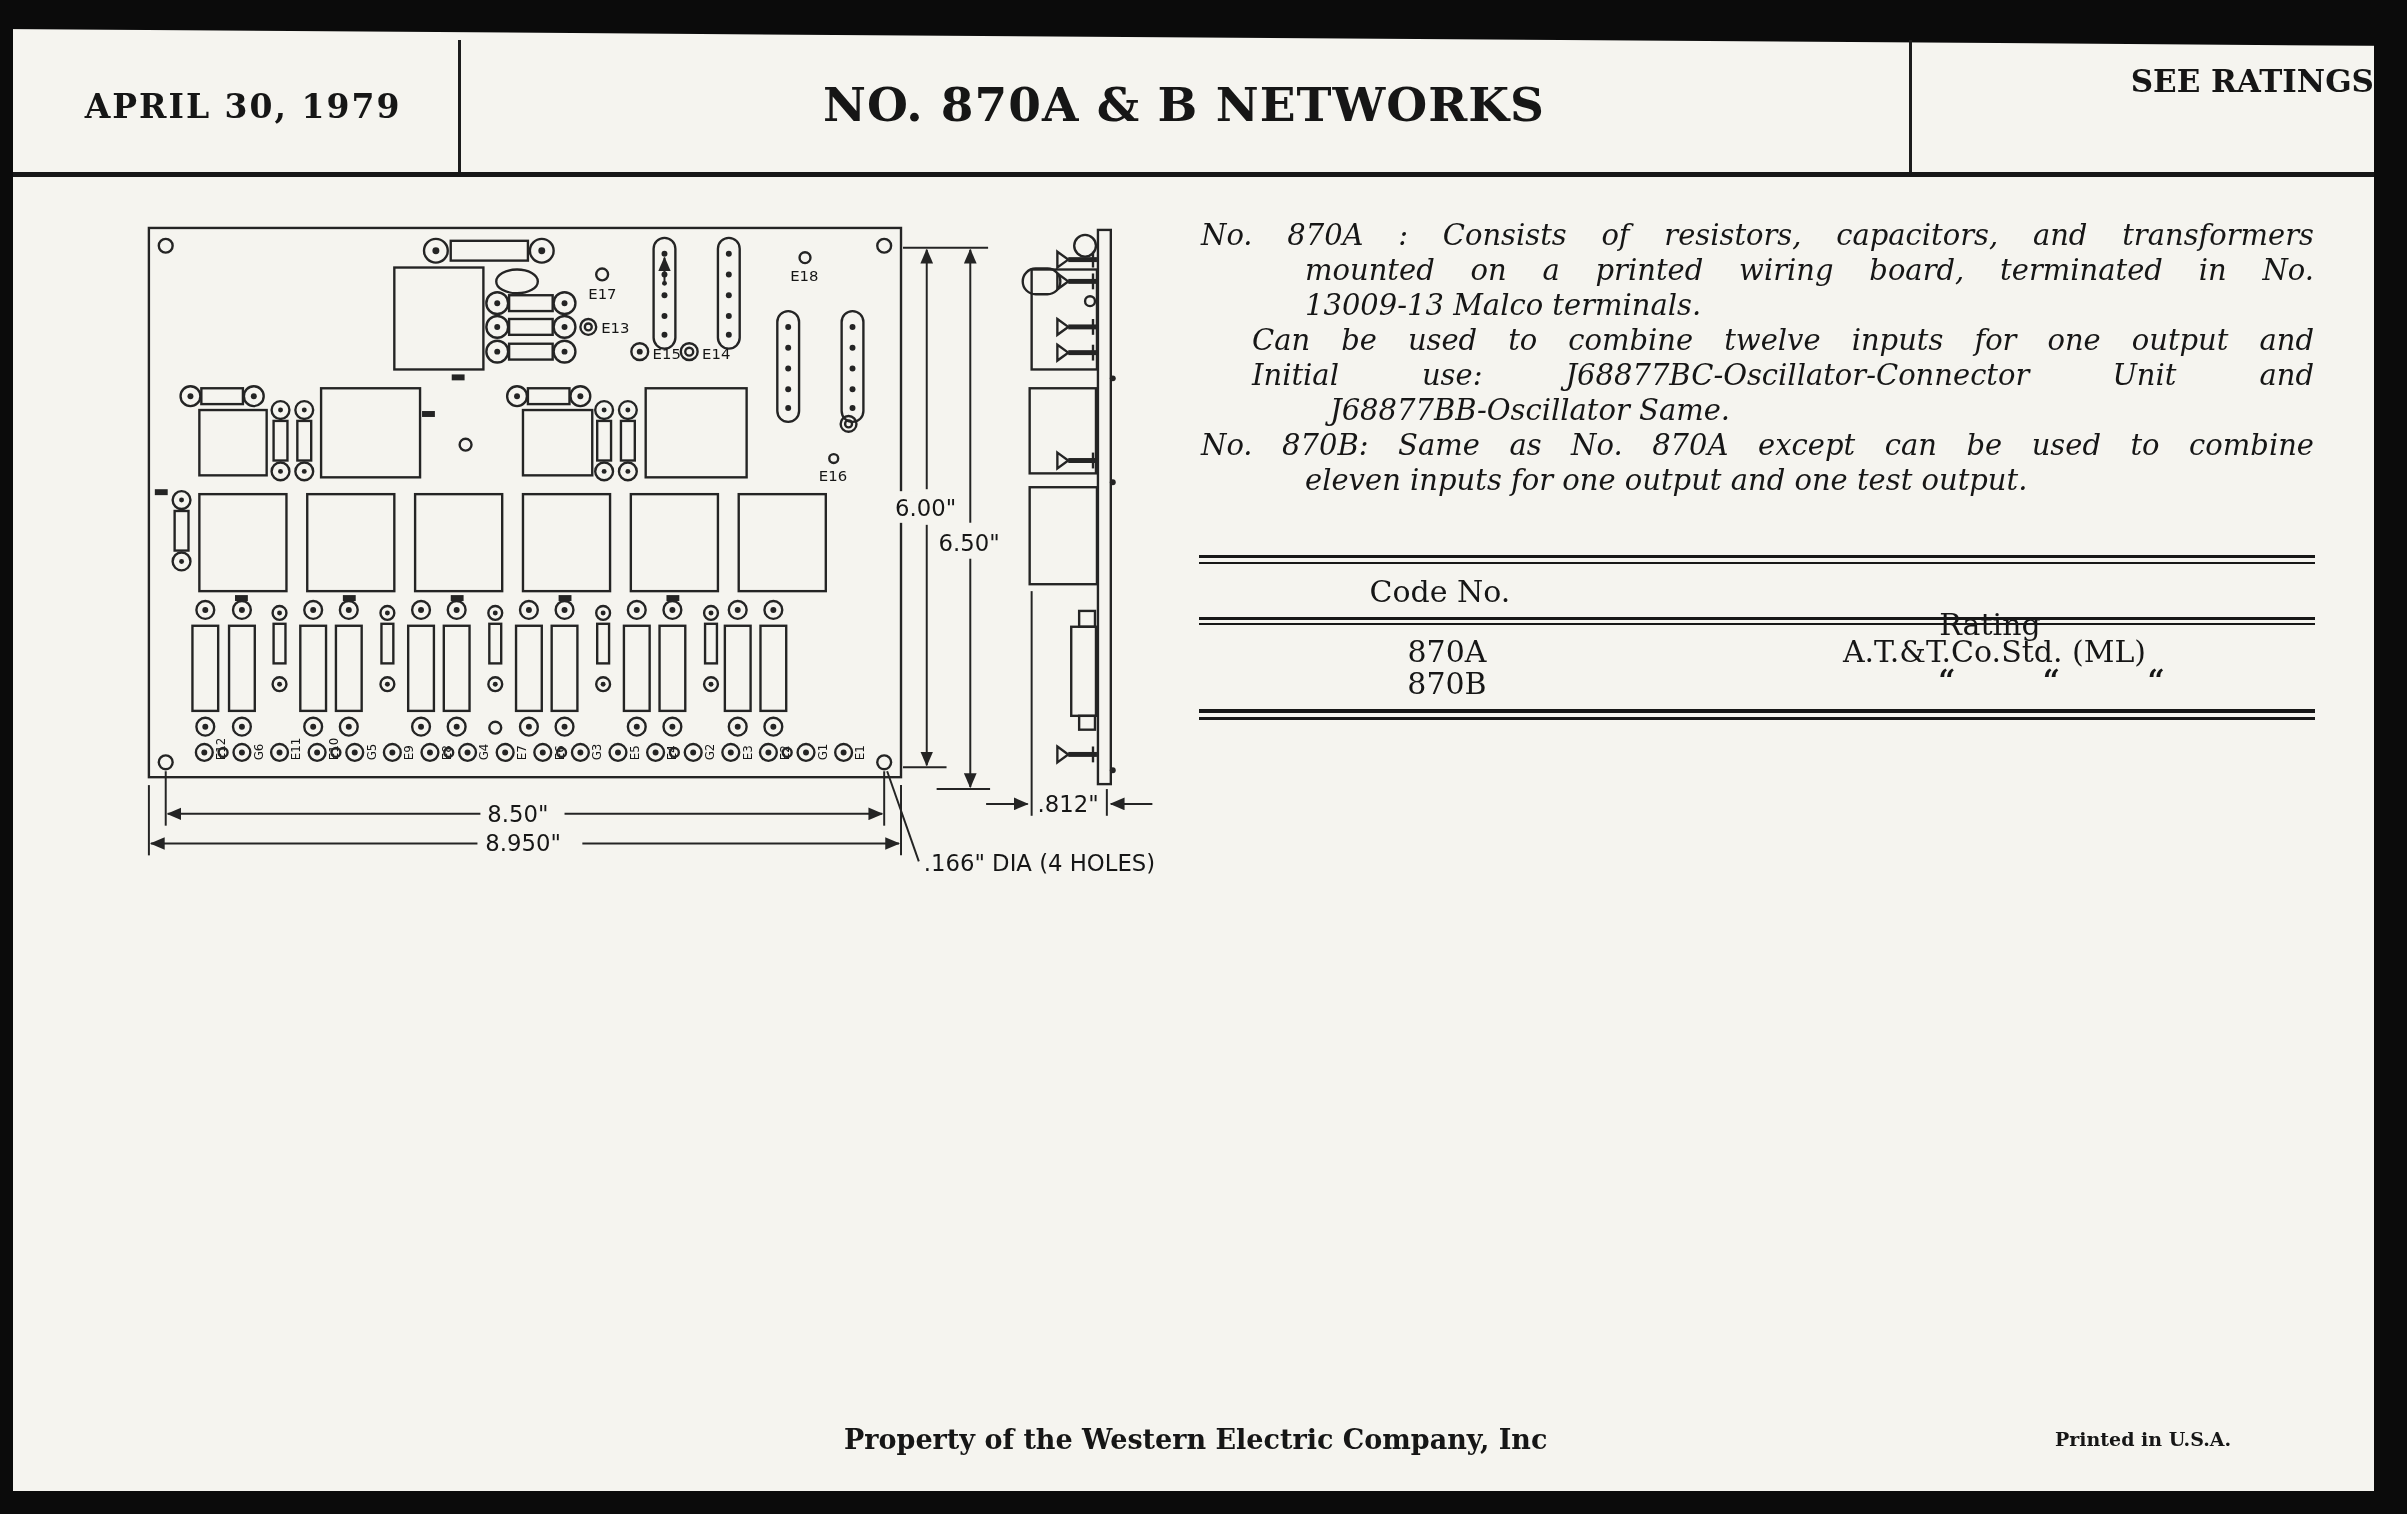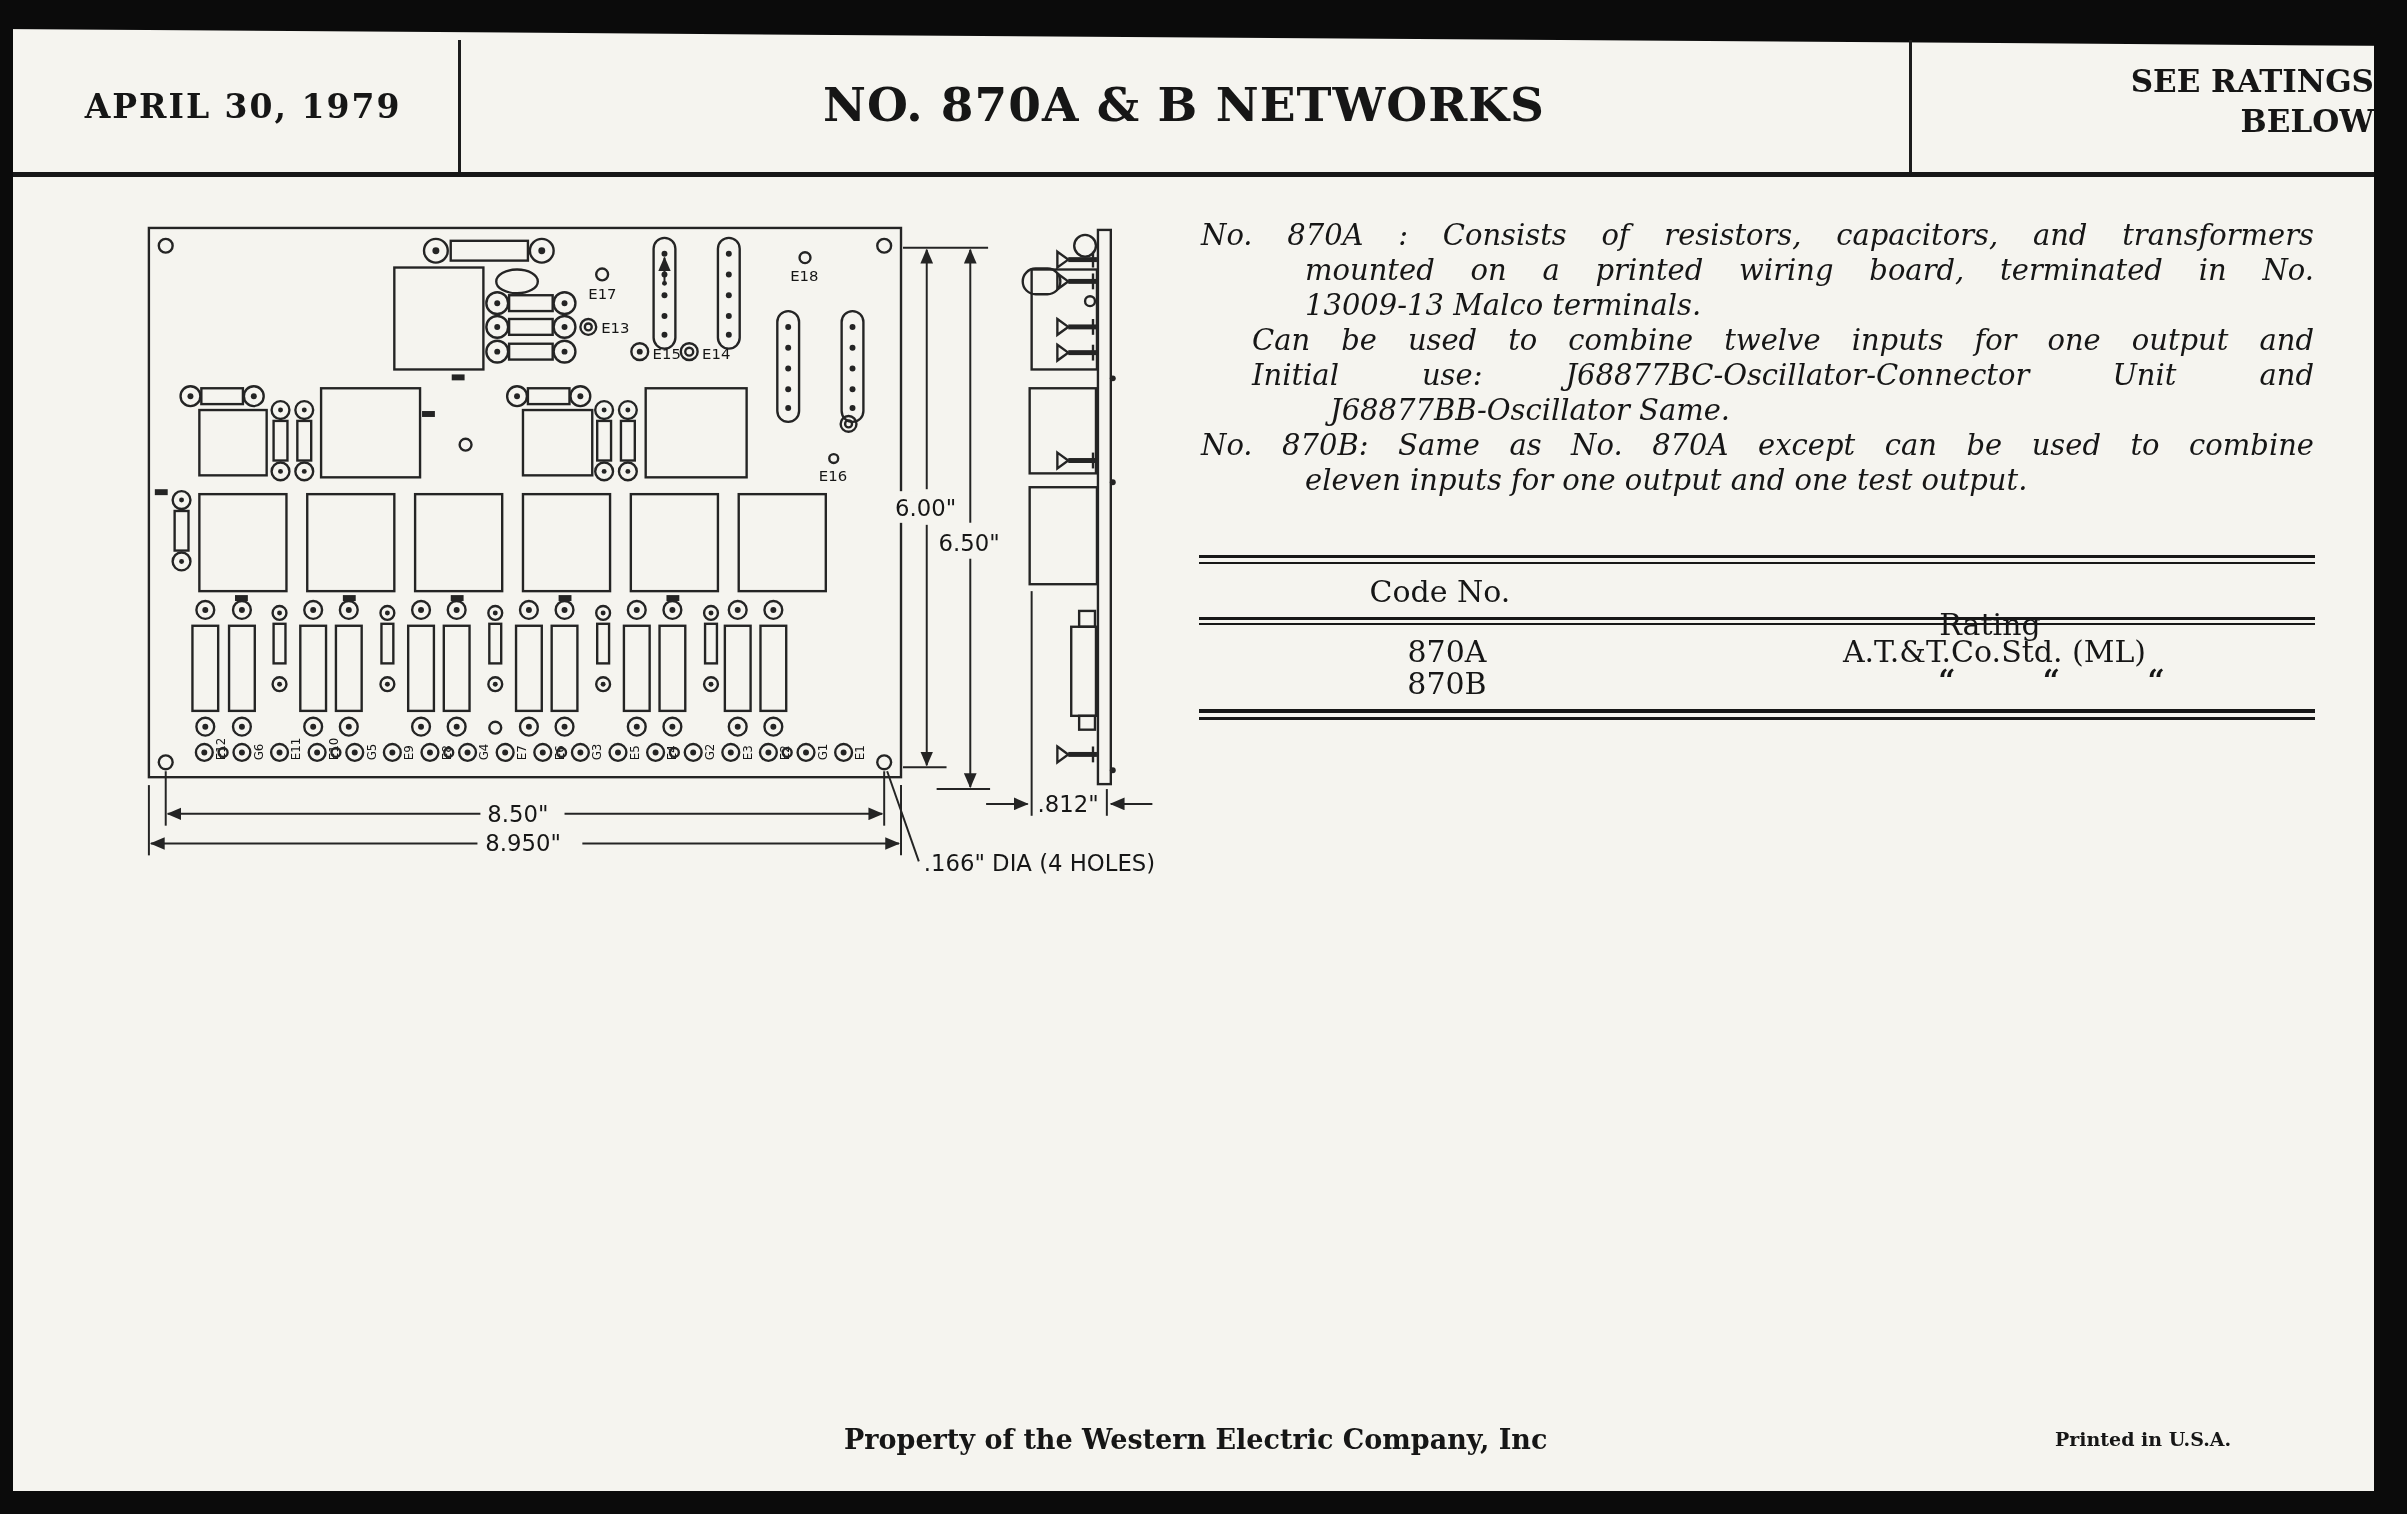--- a/index.html
+++ b/index.html
@@ -52,21 +52,20 @@
 
 <div class="band" id="band-top"></div>
 <div class="band" id="band-left"></div>
 <div class="band" id="band-right"></div>
 <div class="band" id="band-bottom"></div>
 
 <div class="abs" id="hdr-date">APRIL 30, 1979</div>
 <div class="abs" id="hdr-title">NO. 870A &amp; B NETWORKS</div>
 <div class="abs" id="hdr-ratings">
   <div>SEE RATINGS</div>
-  <div>BELOW</div>
 </div>
 <div class="hdr-divider" style="left:458px;"></div>
 <div class="hdr-divider" style="left:1909px;"></div>
 <div id="rule-header"></div>
 
 <div class="abs" id="desc">
   <div class="dline just">No. 870A :  Consists of resistors, capacitors, and transformers</div>
   <div class="dline just ind2">mounted on a printed wiring board, terminated in No.</div>
   <div class="dline ind2">13009-13 Malco terminals.</div>
   <div class="dline just ind1">Can be used to combine twelve inputs for one output and</div>

